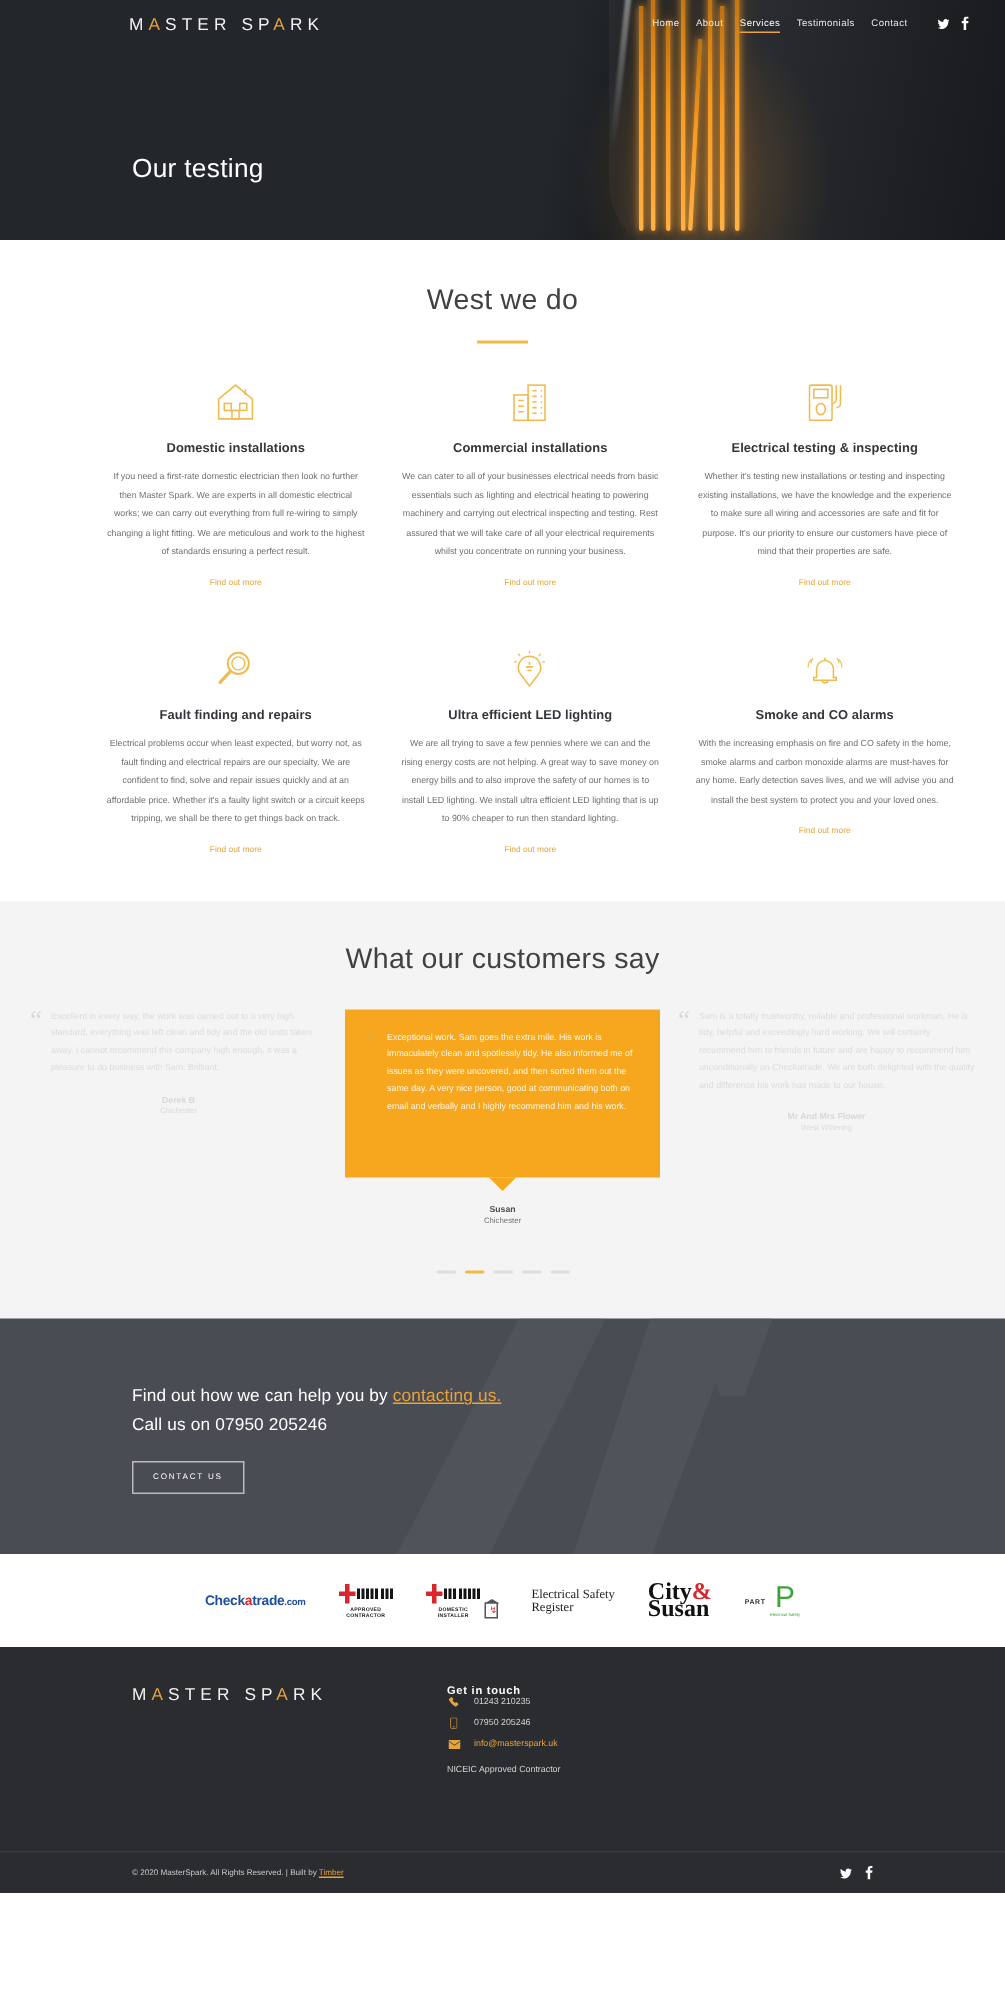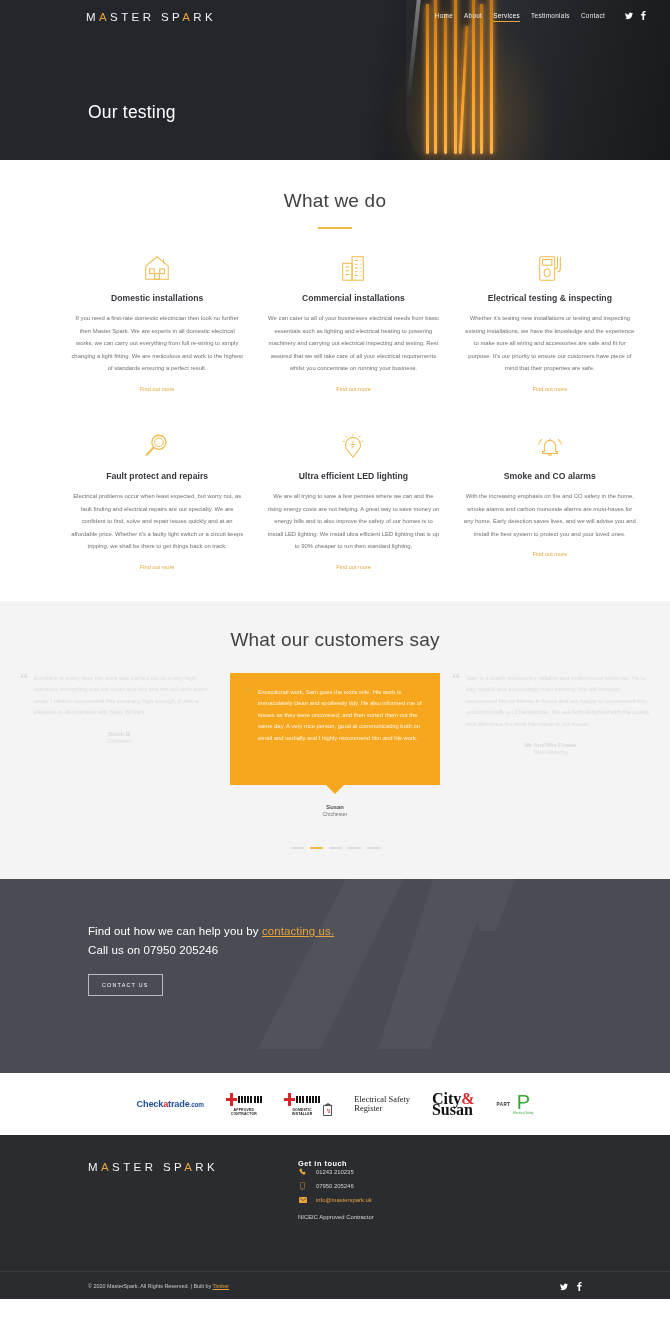--- a/index.html
+++ b/index.html
@@ -122,21 +122,21 @@
   .t-name { font-size:5.8px; font-weight:700; color:#d8d8d8; }
   .t-col.center .t-name { color:#4a4d50; }
   .t-place { font-size:5.2px; color:#dcdcdc; margin-top:1px; }
   .t-col.center .t-place { color:#71757a; }
   .dots { display:flex; justify-content:center; gap:6px; margin-top:30px; }
   .dot { width:13px; height:2.5px; background:#dddddd; border-radius:2px; }
   .dot.on { background:#f0b94a; }
 
   
   .cta {
-    position:relative; background:#4a4c53; height:194px; overflow:hidden;
+    position:relative; background:#4a4c53; height:157px; overflow:hidden;
   }
   .cta-mark {
     position:absolute; left:258px; top:-8px; width:290px; height:178px;
     opacity:.5;
   }
   .cta-inner { position:relative; z-index:3; padding:46px 0 0 88px; }
   .cta h2 { font-size:11.5px; font-weight:400; color:#ffffff; letter-spacing:.1px; }
   .cta h2 .link { color:#e8a33d; }
   .cta .call { font-size:11.5px; font-weight:400; color:#ffffff; margin-top:7px; letter-spacing:.1px; }
   .cta-btn {
@@ -243,21 +243,21 @@
               </svg>
             </a>
         </span>
       </nav>
     </div>
 
     <h1 class="hero-title">Our testing</h1>
   </header>
 
   <section class="services">
-    <h2 class="sec-title">What we do</h2>
+    <h2 class="sec-title">West we do</h2>
     <div class="rule"></div>
 
     <div class="cards">
 
       <div class="card">
         <div class="card-icon">
           <svg width="30" height="30" viewBox="0 0 32 32" fill="none" stroke="#f0ba4d" stroke-width="1.1">
             <path d="M4 14 L16 4 L28 14 V28 H4 Z"></path>
             <rect x="8" y="17" width="5" height="5"></rect>
               <rect x="19" y="17" width="5" height="5"></rect>
@@ -302,21 +302,21 @@
     <div class="cards row2">
 
       <div class="card">
         <div class="card-icon">
           <svg width="30" height="30" viewBox="0 0 32 32" fill="none" stroke="#f0ba4d" stroke-width="1.4">
             <circle cx="18" cy="12" r="7.5"></circle>
             <circle cx="18" cy="12" r="4.6" stroke-width="1"></circle>
             <path d="M12.5 17.5 L5 25.5" stroke-width="2.2" stroke-linecap="round"></path>
           </svg>
         </div>
-        <h3>Fault protect and repairs</h3>
+        <h3>Fault finding and repairs</h3>
         <p>Electrical problems occur when least expected, but worry not, as fault finding and electrical repairs are our specialty. We are confident to find, solve and repair issues quickly and at an affordable price. Whether it's a faulty light switch or a circuit keeps tripping, we shall be there to get things back on track.</p>
         <a class="more" href="#">Find out more</a>
       </div>
 
       <div class="card">
         <div class="card-icon">
           <svg width="30" height="30" viewBox="0 0 32 32" fill="none" stroke="#f0ba4d" stroke-width="1.1">
             <path d="M16 7 a8 8 0 0 1 6 13.2 L16 28 L10 20.2 A8 8 0 0 1 16 7 Z"></path>
             <path d="M13.5 14.5 h5 M14.5 17 h3 M16 11 v2"></path>
             <path d="M16 3 v2.2 M8 5 l1.4 1.8 M24 5 l-1.4 1.8 M5 11 h2 M25 11 h2" stroke-width=".9"></path>

